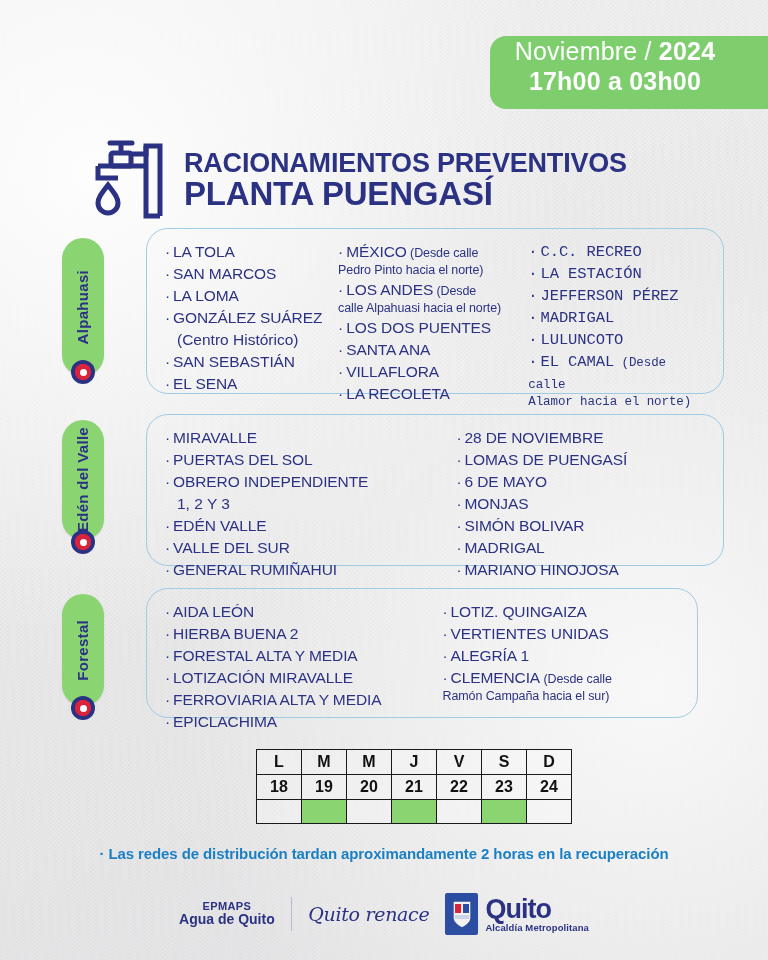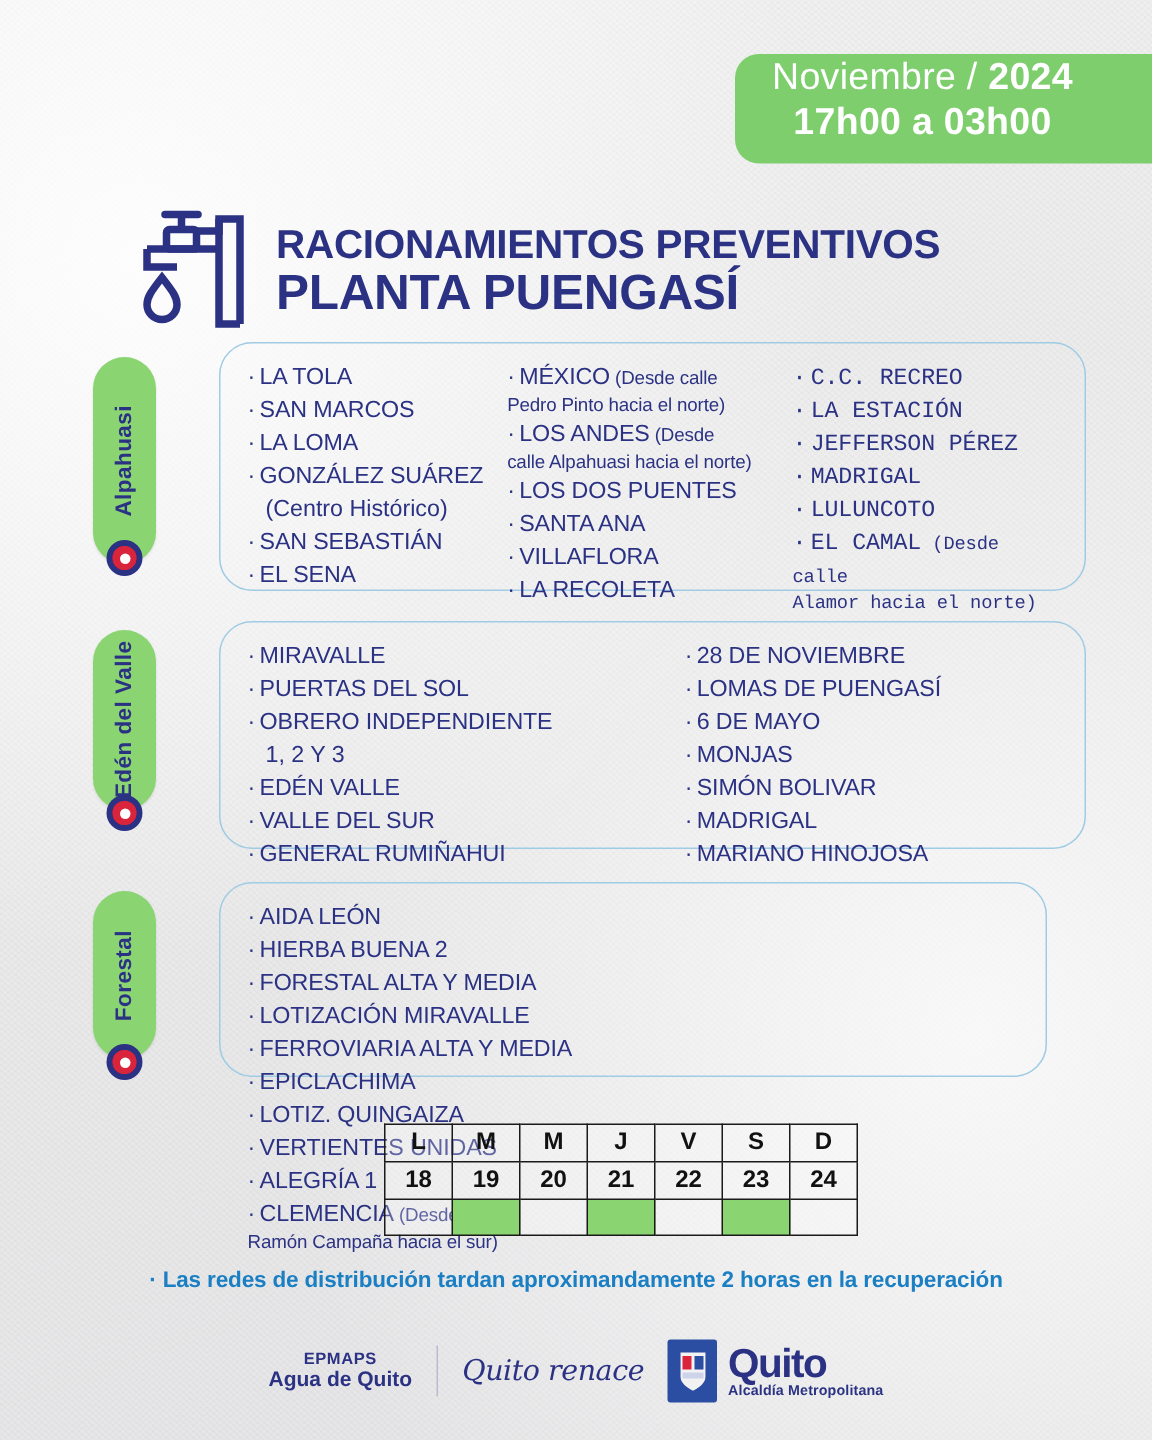--- a/index.html
+++ b/index.html
@@ -302,21 +302,21 @@
           <div class="item"><span class="bul">·</span><span>MADRIGAL</span></div>
           <div class="item"><span class="bul">·</span><span>MARIANO HINOJOSA</span></div>
         </div>
       </div>
     </div>
   <div id="block-2" class="block">
       <div class="tab" style="top: 6px; height: 112px;">
         <span class="tab-label">Forestal</span>
       </div>
       <span class="pin" style="top: 108px;"></span>
-      <div class="card" style="width: 552px; height: 130px; flex-direction: column;">
+      <div class="card" style="width: 552px; height: 130px;">
         <div class="col" style="width: 300px;">
           <div class="item"><span class="bul">·</span><span>AIDA LEÓN</span></div>
           <div class="item"><span class="bul">·</span><span>HIERBA BUENA 2</span></div>
           <div class="item"><span class="bul">·</span><span>FORESTAL ALTA Y MEDIA</span></div>
           <div class="item"><span class="bul">·</span><span>LOTIZACIÓN MIRAVALLE</span></div>
           <div class="item"><span class="bul">·</span><span>FERROVIARIA ALTA Y MEDIA</span></div>
           <div class="item"><span class="bul">·</span><span>EPICLACHIMA</span></div>
         </div>
         <div class="col" style="width: 260px;">
           <div class="item"><span class="bul">·</span><span>LOTIZ. QUINGAIZA</span></div>

